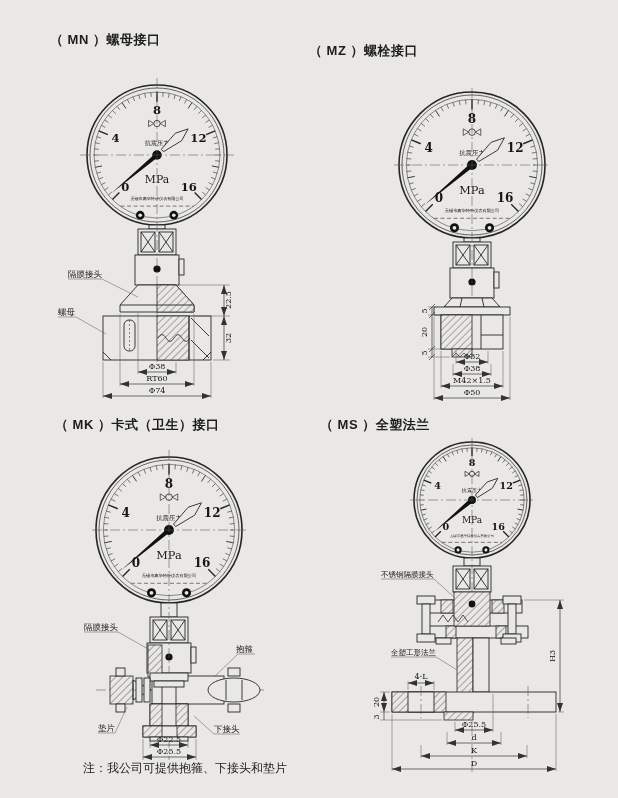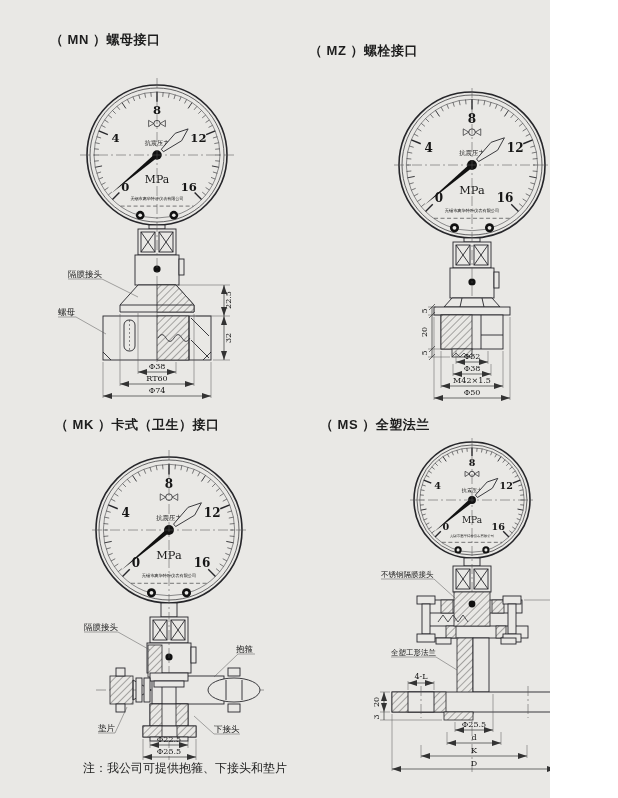--- a/index.html
+++ b/index.html
@@ -1,16 +1,16 @@
 <!DOCTYPE html>
 <html><head>
 <meta charset="utf-8">
 <style>
   html,body{margin:0;padding:0;}
-  .page{position:relative;width:550px;height:798px;background:#e9e8e5;overflow:hidden;
+  .page{position:relative;width:618px;height:798px;background:#e9e8e5;overflow:hidden;
         font-family:"Liberation Sans",sans-serif;color:#1d1d1d;}
   .hdr{position:absolute;font-weight:bold;font-size:13px;letter-spacing:.5px;white-space:nowrap;}
   .note{position:absolute;font-size:12px;white-space:nowrap;text-align:center;}
   svg.draw{position:absolute;left:0;top:0;}
   svg line,svg path,svg rect,svg circle,svg ellipse,svg polygon,svg polyline{
       stroke:#26262a;stroke-width:0.9;fill:none;}
   svg .bgfill{fill:#e9e8e5;}
   svg .hatch{fill:url(#hp);stroke:#26262a;stroke-width:0.8;}
   svg .solid{fill:#111;stroke:none;}
   svg .cl{stroke:#555;stroke-width:0.55;stroke-dasharray:10 3 2 3;}

